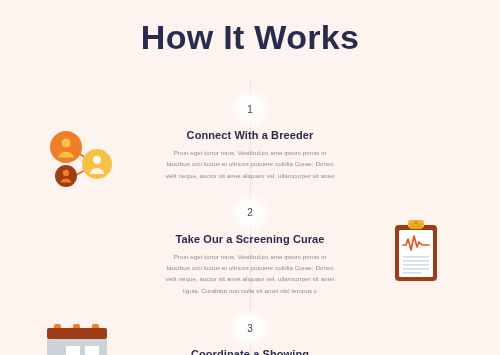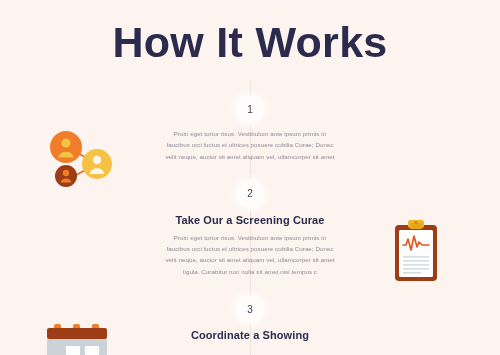--- a/index.html
+++ b/index.html
@@ -22,21 +22,21 @@
     overflow: hidden;
   }
 
   
   .page-title {
     position: absolute;
     top: 18px;
     left: 0;
     width: 500px;
     text-align: center;
-    font-size: 43px;
+    font-size: 34px;
     font-weight: bold;
     letter-spacing: 0.3px;
     color: #2b2b4e;
     font-family: "Liberation Sans", sans-serif;
   }
 
   
   .spine {
     position: absolute;
     left: 250px;
@@ -158,20 +158,21 @@
       <rect x="3" y="21" width="60" height="19" fill="#ccd3d8"></rect>
       <rect x="22" y="28" width="14" height="9" fill="#ffffff"></rect>
       <rect x="41" y="28" width="14" height="9" fill="#ffffff"></rect>
     </svg>
   </div>
 
   <div class="steps">
 
     <div class="step">
       <div class="step-badge">1</div>
+      <div class="step-heading">Connect With a Breeder</div>
       <div class="step-body">Proin eget tortor risus. Vestibulum ante ipsum primis in faucibus orci luctus et ultrices posuere cubilia Curae; Donec velit neque, auctor sit amet aliquam vel, ullamcorper sit amet</div>
     </div>
 
     <div class="gap-1"></div>
 
     <div class="step">
       <div class="step-badge">2</div>
       <div class="step-heading">Take Our a Screening Curae</div>
       <div class="step-body">Proin eget tortor risus. Vestibulum ante ipsum primis in faucibus orci luctus et ultrices posuere cubilia Curae; Donec velit neque, auctor sit amet aliquam vel, ullamcorper sit amet ligula. Curabitur non nulla sit amet nisl tempus c</div>
     </div>

